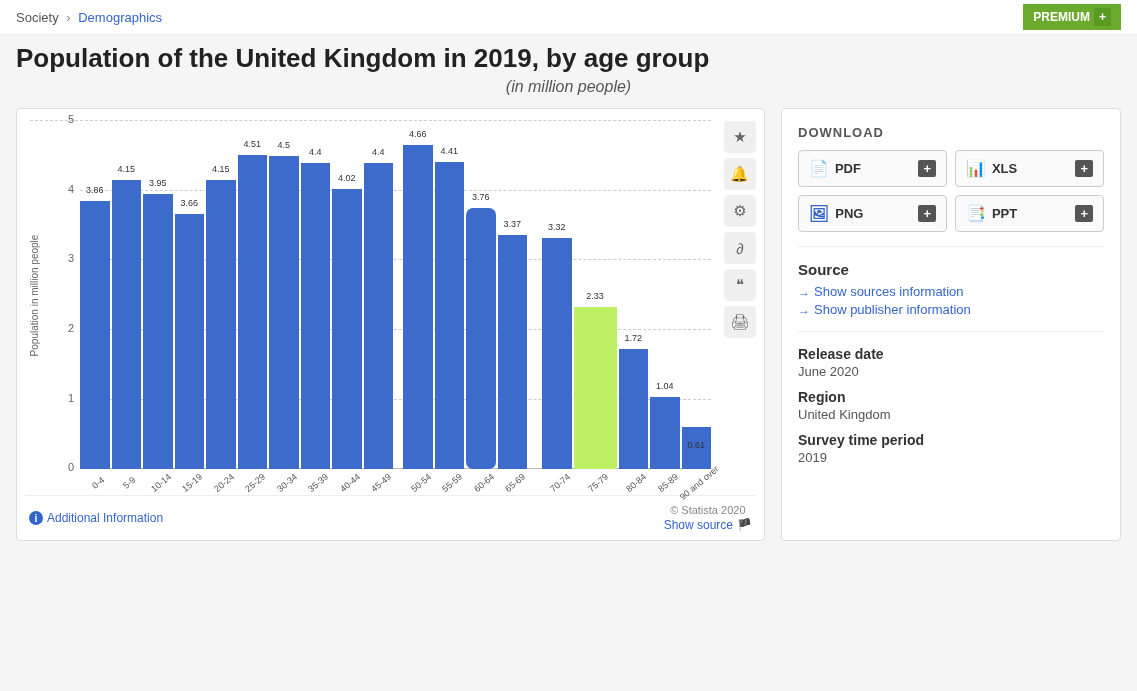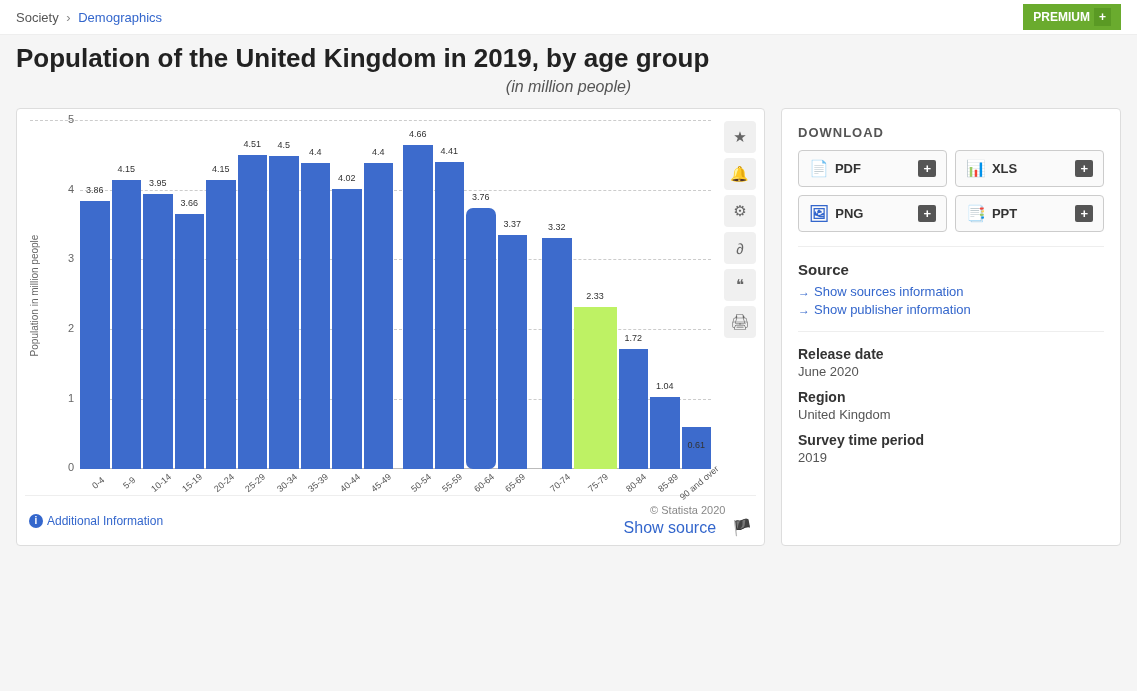--- a/index.html
+++ b/index.html
@@ -17,21 +17,21 @@
     .page-title { font-size: 26px; font-weight: bold; color: #222; line-height: 1.2; margin-bottom: 4px; }
     .page-subtitle { font-size: 16px; color: #555; font-style: italic; margin-bottom: 12px; text-align: center; }
 
     .content-row { display: flex; gap: 16px; }
     .chart-card { flex: 1; background: white; border: 1px solid #ddd; border-radius: 4px; padding: 12px 8px 8px; position: relative; }
     .sidebar-card { width: 340px; background: white; border: 1px solid #ddd; border-radius: 4px; padding: 16px; }
     .chart-icon { width: 32px; height: 32px; background: #f0f0f0; border-radius: 4px; display: flex; align-items: center; justify-content: center; cursor: pointer; color: #666; font-size: 15px; }
 
     .chart-footer { display: flex; justify-content: space-between; align-items: center; padding: 8px 4px 0; border-top: 1px solid #eee; margin-top: 4px; }
     .additional-info { font-size: 12px; color: #3366cc; cursor: pointer; display: flex; align-items: center; gap: 4px; }
-    .show-source { font-size: 16px; color: #3366cc; cursor: pointer; display: flex; align-items: center; gap: 16px; }
+    .show-source { font-size: 12px; color: #3366cc; cursor: pointer; display: flex; align-items: center; gap: 4px; }
     .copyright { font-size: 11px; color: #888; text-align: center; margin-bottom: 2px; }
 
     
     .download-title { font-size: 13px; font-weight: bold; color: #555; letter-spacing: 1px; margin-bottom: 10px; }
     .download-buttons { display: grid; grid-template-columns: 1fr 1fr; gap: 8px; }
     .dl-btn { display: flex; align-items: center; justify-content: space-between; border: 1px solid #ccc; border-radius: 4px; padding: 8px 10px; cursor: pointer; background: #fafafa; font-size: 13px; font-weight: bold; color: #333; }
     .dl-btn-left { display: flex; align-items: center; gap: 6px; }
     .dl-btn-icon { font-size: 16px; }
     .dl-btn-plus { background: #555; color: white; padding: 1px 5px; border-radius: 2px; font-size: 13px; }
     .pdf-icon { color: #cc2222; }

